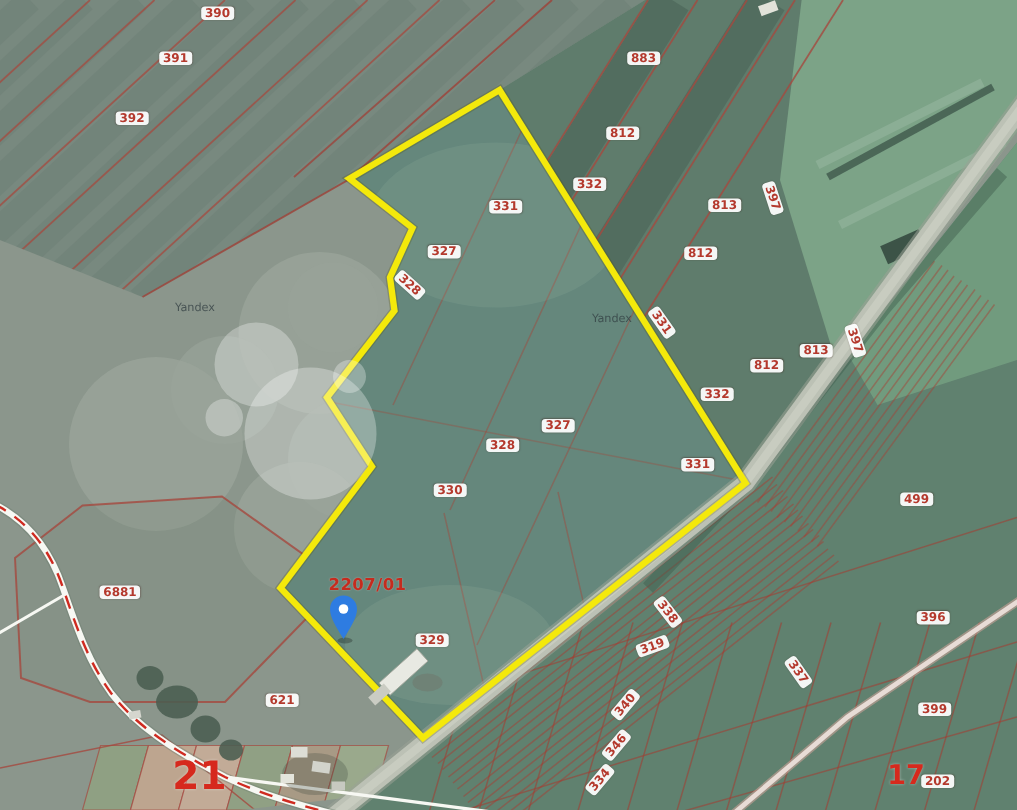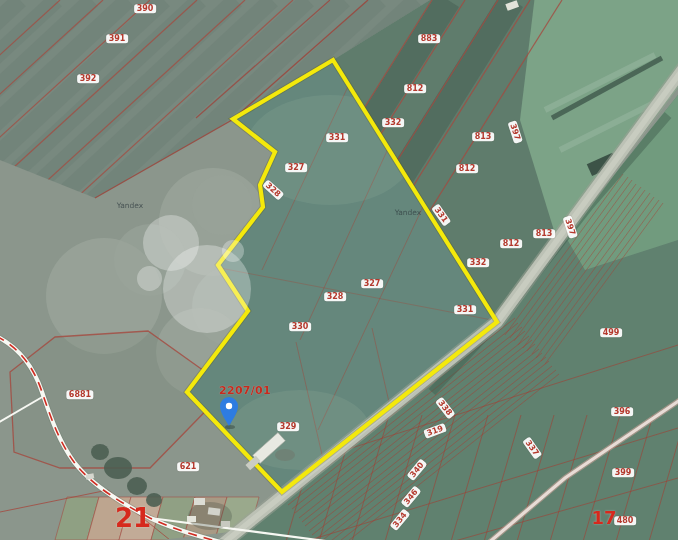--- a/index.html
+++ b/index.html
@@ -209,21 +209,21 @@
       <div class="badge" style="left: 288px; top: 403px; transform: translate(-50%, -50%) rotate(0deg); margin-top: 24px;">329</div>
       <div class="badge" style="left: 188px; top: 467px; transform: translate(-50%, -50%) rotate(0deg); text-align: right;">621</div>
       <div class="badge" style="left: 445px; top: 408px; transform: translate(-50%, -50%) rotate(52deg);">338</div>
       <div class="badge" style="left: 435px; top: 431px; transform: translate(-50%, -50%) rotate(-20deg);">319</div>
       <div class="badge" style="left: 532px; top: 448px; transform: translate(-50%, -50%) rotate(55deg);">337</div>
       <div class="badge" style="left: 417px; top: 470px; transform: translate(-50%, -50%) rotate(-50deg);">340</div>
       <div class="badge" style="left: 411px; top: 497px; transform: translate(-50%, -50%) rotate(-50deg);">346</div>
       <div class="badge" style="left: 400px; top: 520px; transform: translate(-50%, -50%) rotate(-50deg);">334</div>
       <div class="badge" style="left: 622px; top: 412px; transform: translate(-50%, -50%) rotate(0deg);">396</div>
       <div class="badge" style="left: 623px; top: 473px; transform: translate(-50%, -50%) rotate(0deg);">399</div>
-      <div class="badge" style="left: 625px; top: 521px; transform: translate(-50%, -50%) rotate(0deg);">480</div>
+      <div class="badge" style="left: 625px; top: 521px; transform: translate(-50%, -50%) rotate(0deg);">202</div>
     </div>
 
 <div class="yandex yx-1">Yandex</div>
 <div class="yandex yx-2">Yandex</div>
 <div class="parcel-label">2207/01</div>
 <div class="zone zone-a">21</div>
 <div class="zone zone-b">17</div>
 
 <div id="watermark">
   <div class="wm-circle wm-c2"></div>

